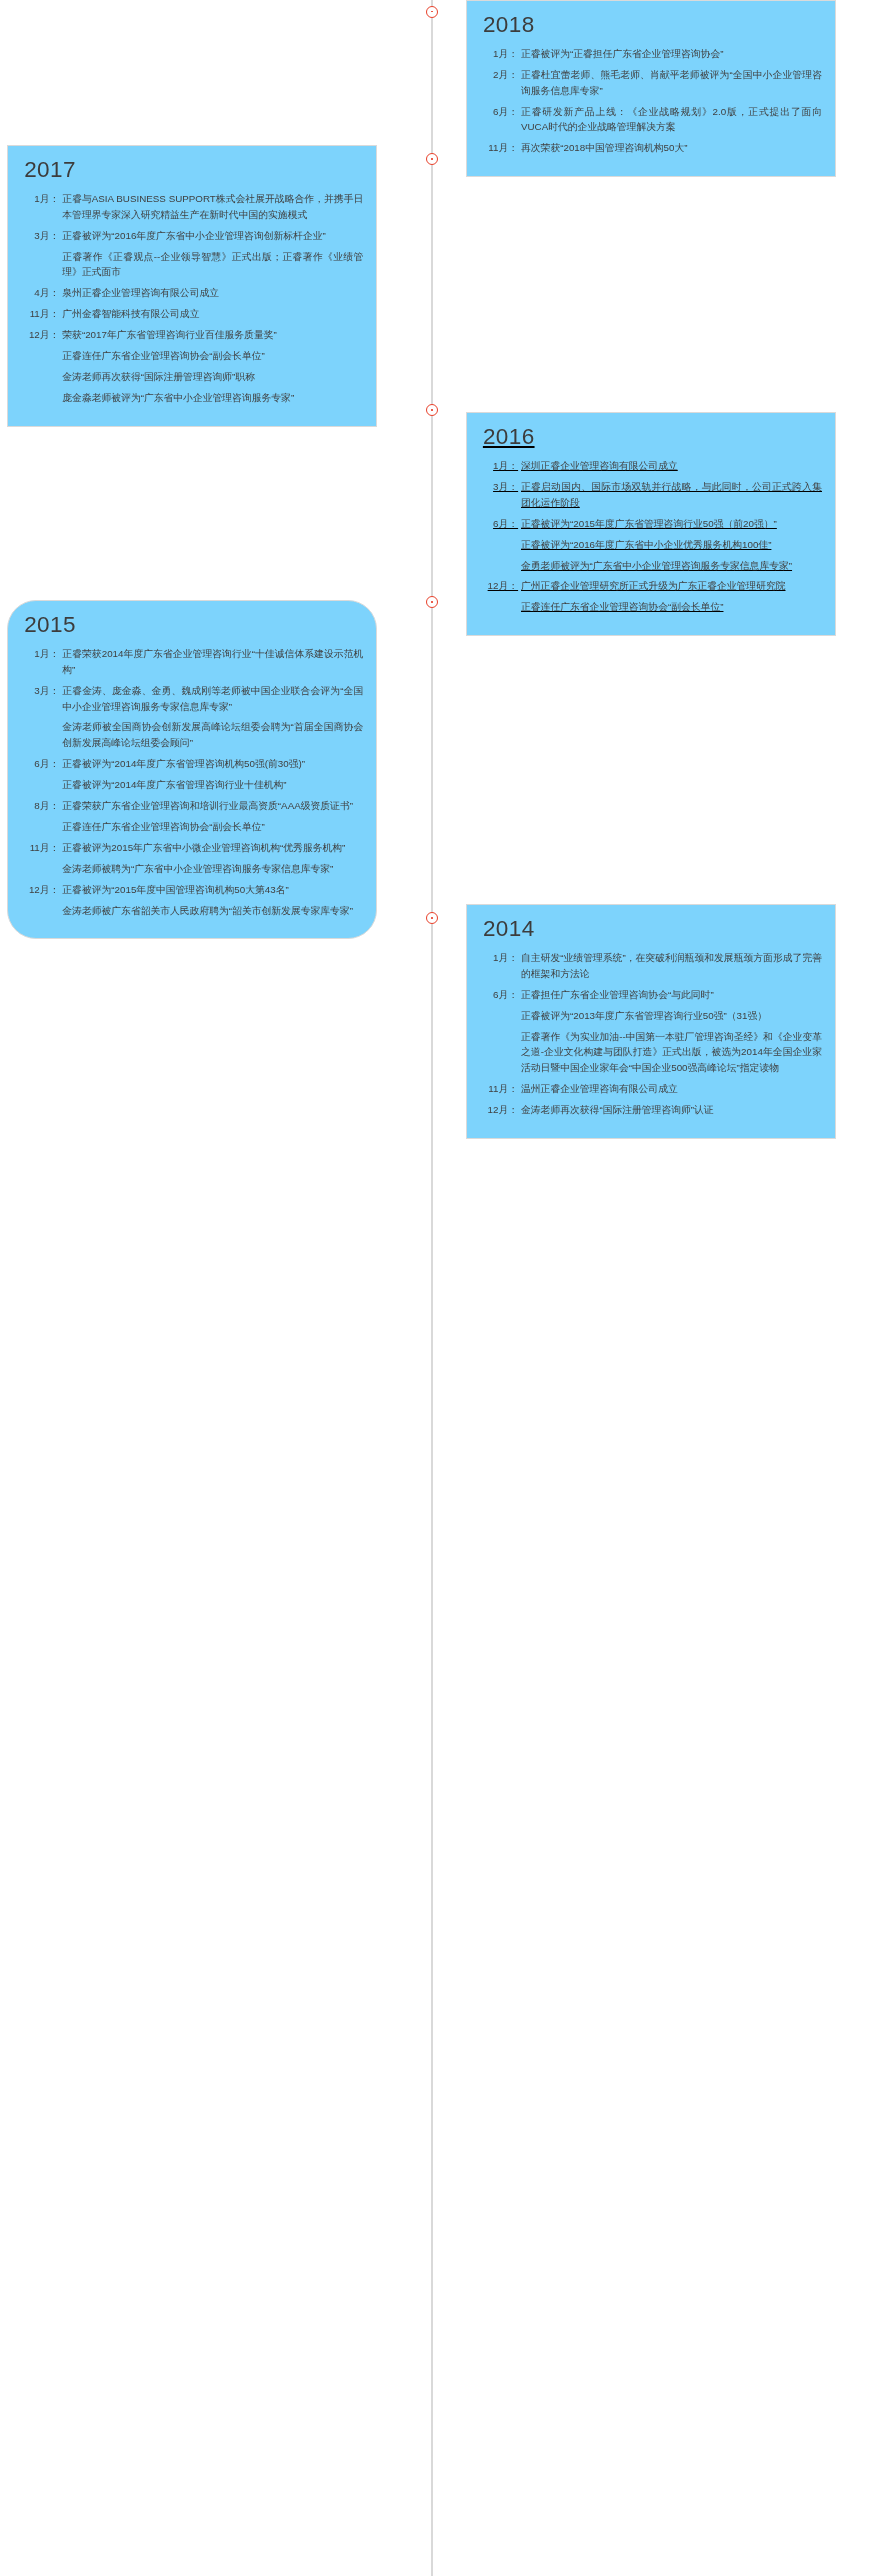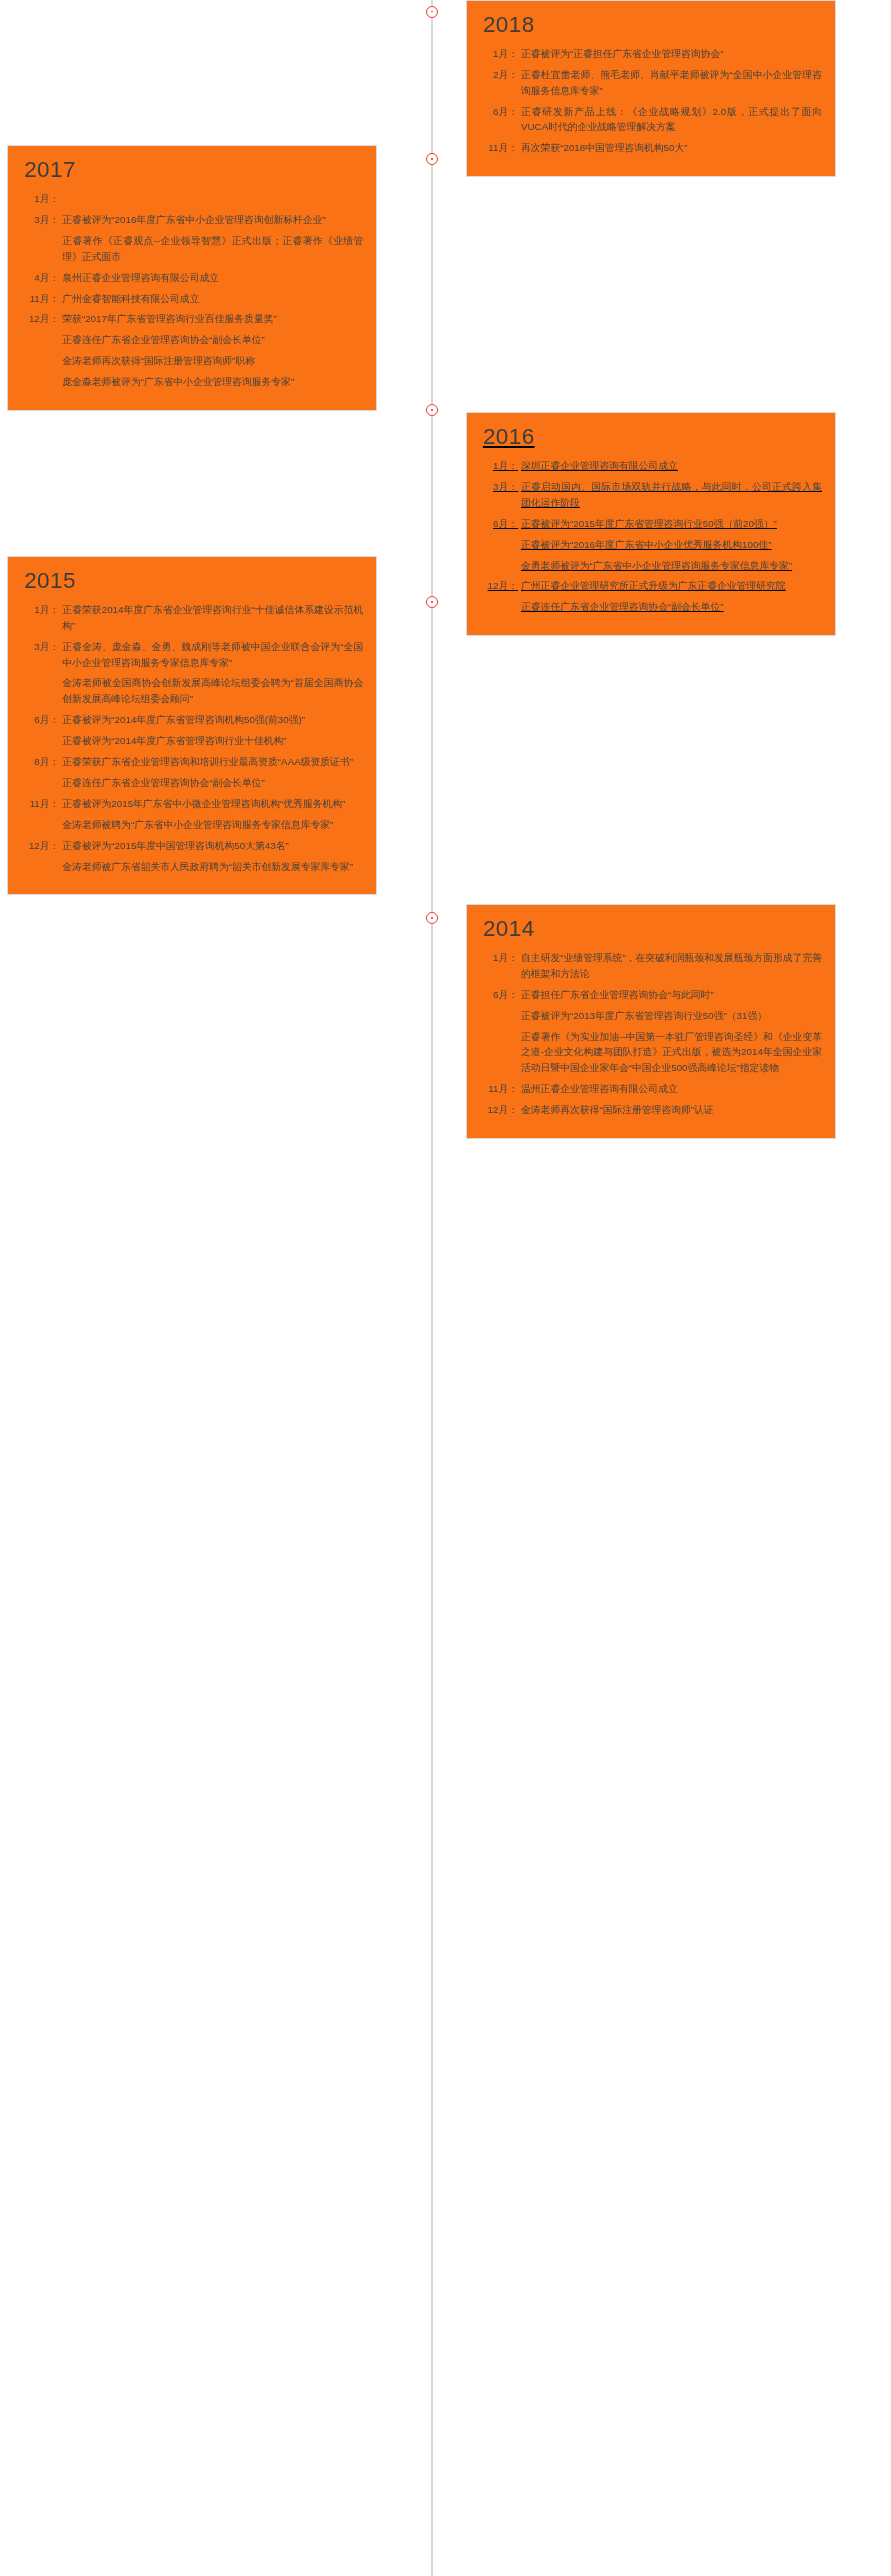--- a/index.html
+++ b/index.html
@@ -43,21 +43,21 @@
     width: 1.5px;
     height: 1.5px;
     background: #e8402a;
     border-radius: 50%;
   }
   
   .card {
     position: absolute;
     width: 370px;
     border: 0.7px solid #dadada;
-    background: #f97316;
+    background: #7dd3fc;
     padding: 5.8px 13px 14.5px 13px;
   }
   .card.right { left: 466px; }
   .card.left  { left: 7.3px; }
 
   .year {
     font-size: 22.5px;
     color: #3c3c3c;
     font-weight: normal;
     letter-spacing: 0.4px;
@@ -111,20 +111,21 @@
       <div class="entry">
         <div class="mon">11月：</div>
         <div class="txt">再次荣获“2018中国管理咨询机构50大”</div>
       </div>
     </div>
     <div class="marker" style="top: 153px;"></div>
     <div class="card left" style="top: 145px;">
       <div class="year">2017</div>
       <div class="entry">
         <div class="mon">1月：</div>
+        <div class="txt">正睿与ASIA BUSINESS SUPPORT株式会社展开战略合作，并携手日本管理界专家深入研究精益生产在新时代中国的实施模式</div>
       </div>
       <div class="entry">
         <div class="mon">3月：</div>
         <div class="txt">正睿被评为“2016年度广东省中小企业管理咨询创新标杆企业”</div>
       </div>
       <div class="entry cont">
         <div class="mon"></div>
         <div class="txt">正睿著作《正睿观点--企业领导智慧》正式出版；正睿著作《业绩管理》正式面市</div>
       </div>
       <div class="entry">
@@ -178,21 +179,21 @@
       <div class="entry">
         <div class="mon">12月：</div>
         <div class="txt">广州正睿企业管理研究所正式升级为广东正睿企业管理研究院</div>
       </div>
       <div class="entry cont">
         <div class="mon"></div>
         <div class="txt">正睿连任广东省企业管理咨询协会“副会长单位”</div>
       </div>
     </div>
     <div class="marker" style="top: 596px;"></div>
-    <div class="card left" style="top: 556px;">
+    <div class="card left" style="top: 600px; border-radius: 29px;">
       <div class="year">2015</div>
       <div class="entry">
         <div class="mon">1月：</div>
         <div class="txt">正睿荣获2014年度广东省企业管理咨询行业“十佳诚信体系建设示范机构”</div>
       </div>
       <div class="entry">
         <div class="mon">3月：</div>
         <div class="txt">正睿金涛、庞金淼、金勇、魏成刚等老师被中国企业联合会评为“全国中小企业管理咨询服务专家信息库专家”</div>
       </div>
       <div class="entry cont">

